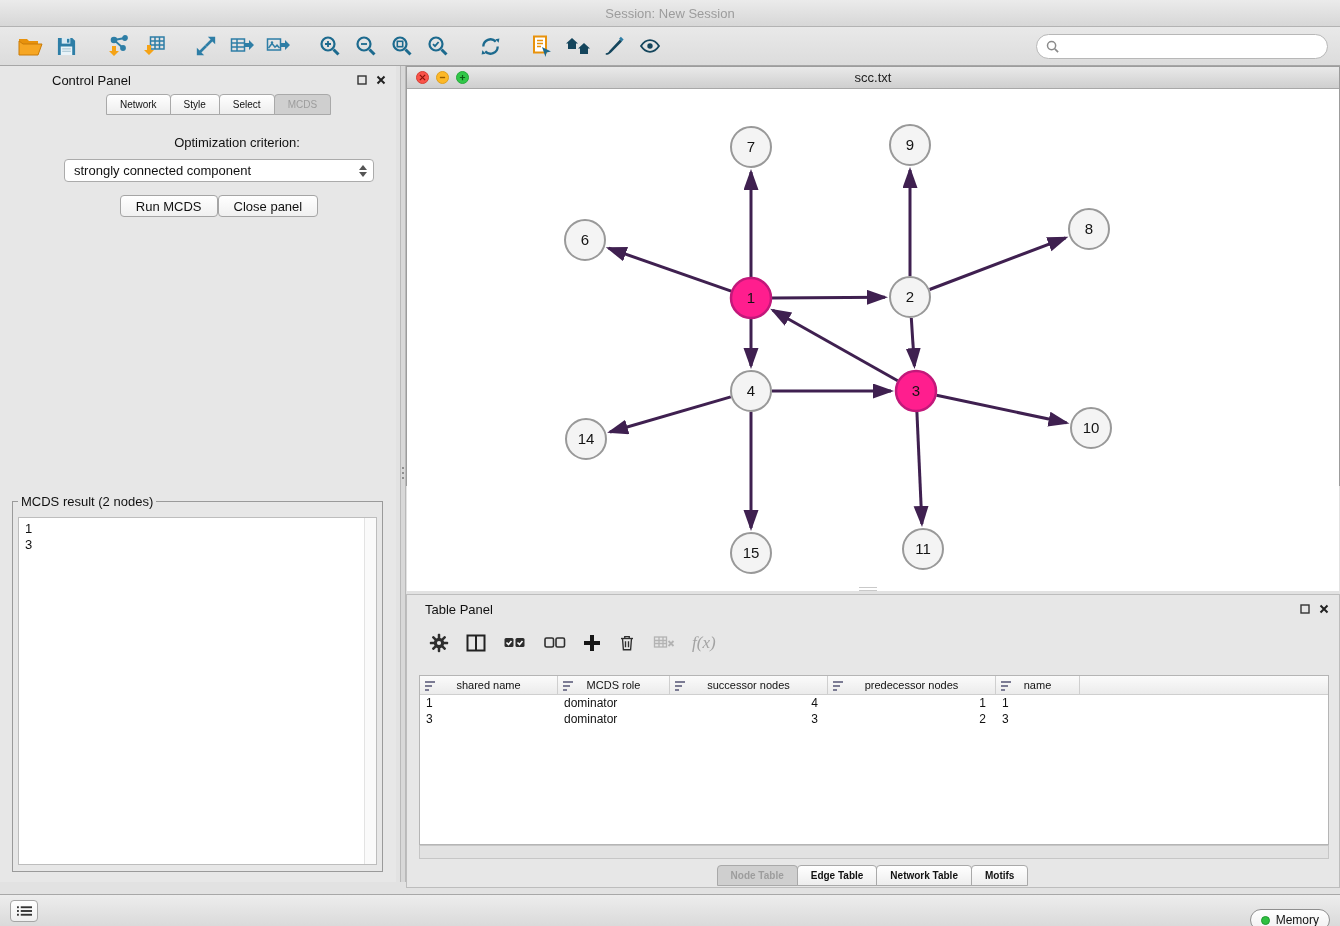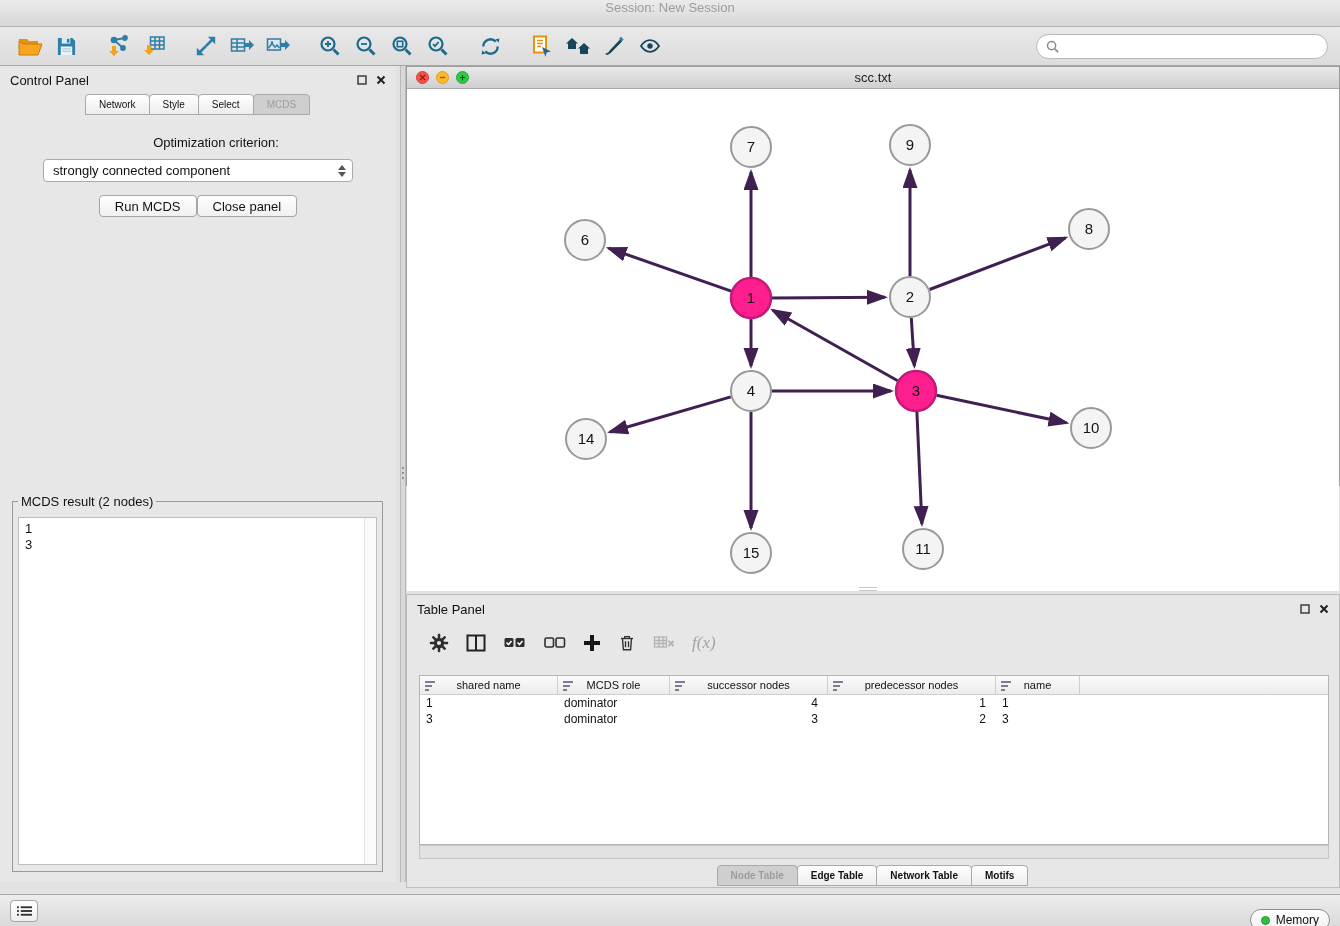--- a/index.html
+++ b/index.html
@@ -8,21 +8,21 @@
     font-family: "Liberation Sans", sans-serif;
     background: #e2e2e2;
     -webkit-font-smoothing: antialiased;
   }
 
   
   #titlebar {
     position: absolute; left: 0; top: 0; width: 1340px; height: 27px;
     background: linear-gradient(#ebebeb, #d7d7d7);
     border-bottom: 1px solid #b3b3b3;
-    display: flex; justify-content: center;
+    display: flex; align-items: center; justify-content: center;
     font-size: 13px; color: #9c9c9c;
   }
 
   
   #toolbar {
     position: absolute; left: 0; top: 27px; width: 1340px; height: 39px;
     background: linear-gradient(#e9e9e9, #dcdcdc);
     border-bottom: 1px solid #a6a6a6;
     display: flex; align-items: center; padding: 0 12px;
   }
@@ -32,20 +32,21 @@
     margin-left: auto; width: 292px; height: 25px;
     background: #fff; border: 1px solid #b7b7b7; border-radius: 13px;
     display: flex; align-items: center; padding: 0 9px; gap: 5px;
   }
   #search-box input { border: none; outline: none; flex: 1; font-size: 13px; background: transparent; font-family: "Liberation Sans", sans-serif; }
 
   
   #control-panel {
     position: absolute; left: 0; top: 66px; width: 396px; height: 816px;
     background: #e7e7e7;
+    padding-left: 42px;
   }
   .panel-header { height: 28px; display: flex; align-items: center; padding: 0 10px; font-size: 13px; color: #111; }
   .panel-win-icons { margin-left: auto; display: flex; gap: 9px; align-items: center; }
   .cp-tabs { display: flex; justify-content: center; padding: 0 8px; }
   .tab {
     font-size: 10px; padding: 4px 13px; border: 1px solid #a9a9a9;
     background: linear-gradient(#ffffff, #ededed); margin-left: -1px;
     border-radius: 4px 4px 0 0; color: #111; cursor: default; white-space: nowrap;
   }
   .tab-active { background: #cfcfcf; color: #9d9d9d; }
@@ -100,21 +101,21 @@
   .tl-yellow { background: #fdb827; border: 1px solid #dfa01e; }
   .tl-green { background: #31c748; border: 1px solid #24a939; }
   #nw-title { flex: 1; text-align: center; font-size: 13px; color: #1c1c1c; }
   #nw-canvas { position: relative; width: 932px; height: 502px; background: #fff; }
   #graph-svg text { font-family: "Liberation Sans", sans-serif; }
   #nw-hgrip { position: absolute; left: 452px; bottom: 0px; width: 18px; height: 4px; border-top: 1px solid #c9c9c9; border-bottom: 1px solid #c9c9c9; }
 
   
   #table-panel {
     position: absolute; left: 406px; top: 594px; width: 934px; height: 294px;
-    background: #e7e7e7; border: 1px solid #bdbdbd;
+    background: #e7e7e7; border: 1px solid #bdbdbd; padding-left: 8px;
   }
   #tp-toolbar {
     position: absolute; left: 12px; top: 28px; width: 910px; height: 40px;
     display: flex; align-items: center; gap: 17px; padding: 0 10px;
   }
   .tp-ic { display: flex; align-items: center; justify-content: center; height: 28px; }
   #fx-label { font-family: "Liberation Serif", serif; font-style: italic; font-size: 17px; color: #a3a3a3; }
   #table-wrap {
     position: absolute; left: 12px; top: 80px; width: 910px; height: 170px;
     background: #fff; border: 1px solid #b5b5b5; overflow: hidden;

